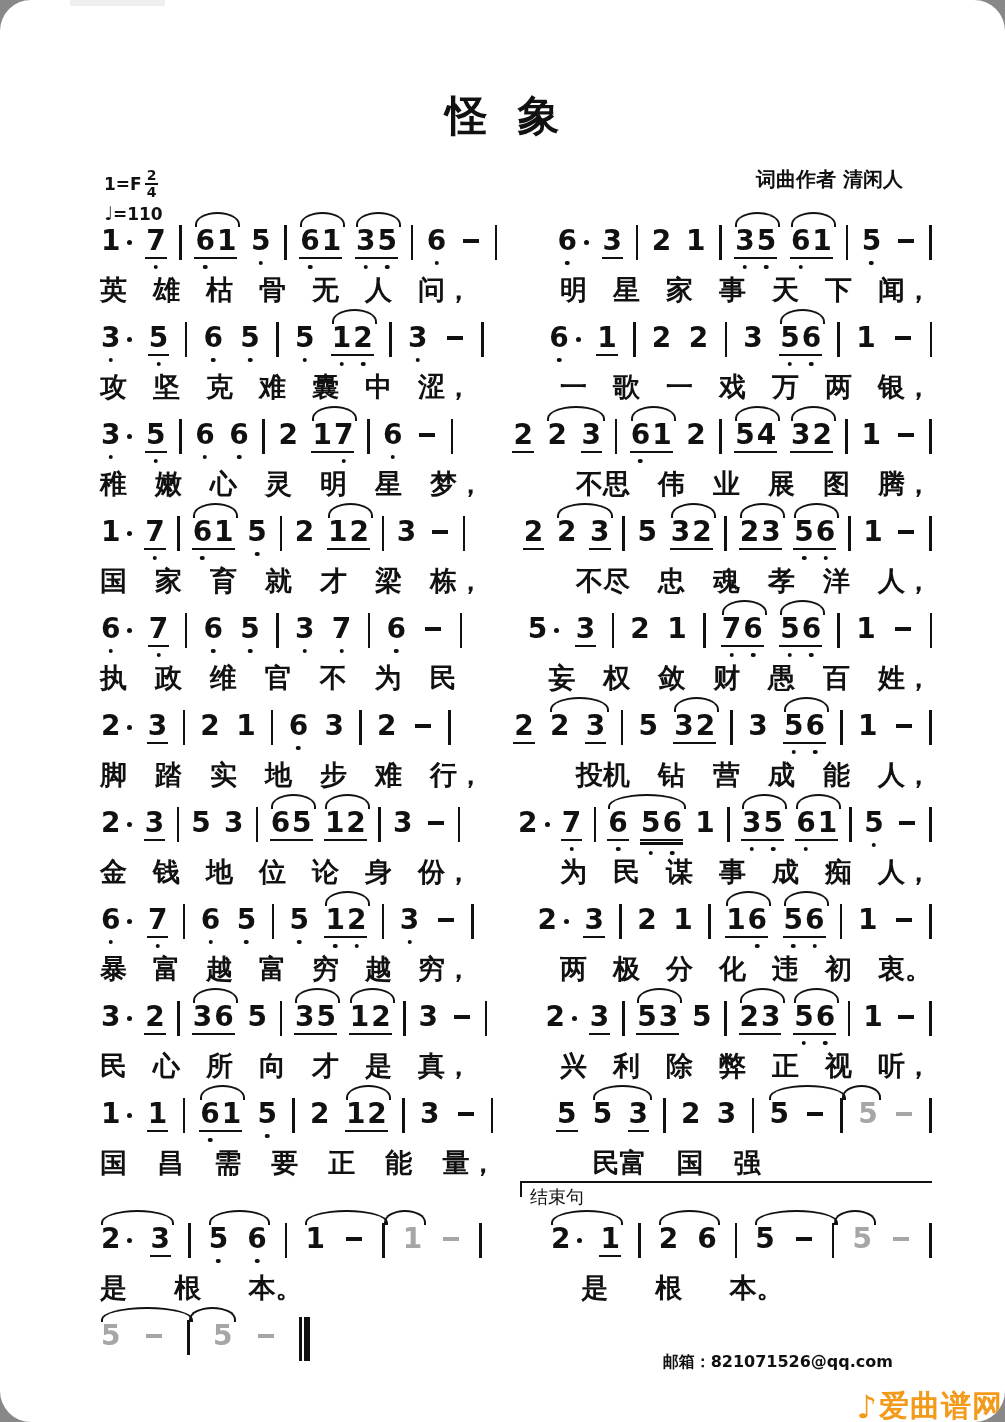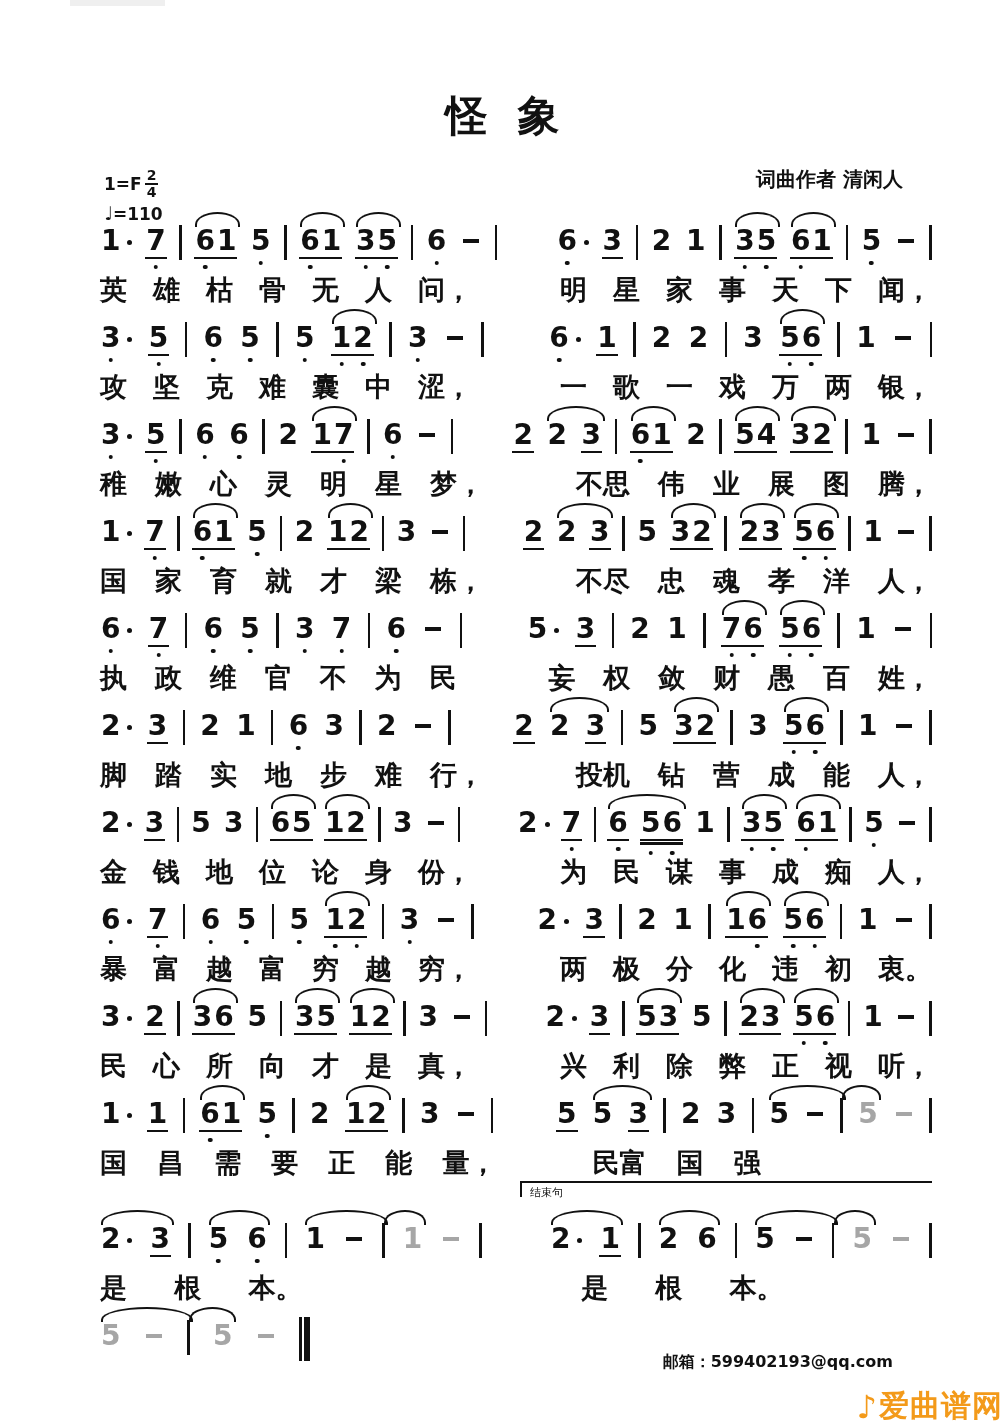--- a/index.html
+++ b/index.html
@@ -1,19 +1,20 @@
 <!DOCTYPE html>
 <html><head>
 <meta charset="utf-8">
 <style>
   html,body{margin:0;padding:0;background:#888;}
   .sheet{
     position:relative;width:1005px;height:1422px;background:#ffffff;
     margin:0 auto;overflow:hidden;color:#111;
     font-family:"DejaVu Sans","Liberation Sans",sans-serif;
+    border-radius:31px;
   }
   .artifact{position:absolute;left:70px;top:0;width:95px;height:6px;background:#dcdcdc;opacity:.45;}
   .title{
     position:absolute;top:88px;left:0;width:100%;text-align:center;
     font-size:42px;font-weight:bold;letter-spacing:30px;padding-left:30px;box-sizing:border-box;
   }
   .keyblock{position:absolute;left:104px;top:156px;font-weight:bold;font-size:17px;line-height:20px;}
   .keysig{display:flex;align-items:center;margin-top:13px;}
   .frac{display:inline-block;text-align:center;font-size:14px;line-height:13px;margin-left:3px;vertical-align:middle;}
   .frac .num{display:block;border-bottom:2px solid #111;padding:0 2px 1px;}
@@ -46,21 +47,21 @@
   .dashchar{display:inline-block;width:16px;height:3.5px;background:currentColor;margin:13px 3px 0;}
   .bar{width:2.5px;height:35px;background:#111;margin-top:-1px;}
   .bar.final{width:11px;height:44px;background:transparent;border-left:3px solid #111;border-right:6px solid #111;box-sizing:border-box;margin-top:-4px;}
   .gapcell{width:34px;height:1px;}
   .lgap{width:36px;height:1px;flex-shrink:0;}
   .lsyl{white-space:nowrap;min-width:27px;text-align:center;}
   .arc{position:absolute;top:2px;height:13px;border:2.5px solid #111;border-bottom:none;border-radius:60% 60% 0 0 / 100% 100% 0 0;}
   .ending-bracket{position:relative;height:27px;margin-top:1px;}
   .eb-line{position:absolute;left:420px;right:0;top:0;border-top:2px solid #111;}
   .eb-tick{position:absolute;left:420px;top:0;width:2px;height:16px;background:#111;}
-  .eb-label{position:absolute;left:430px;top:4px;font-size:11px;font-weight:normal;}
+  .eb-label{position:absolute;left:430px;top:4px;font-size:18px;font-weight:normal;}
   .email{position:absolute;right:112px;top:1352px;font-size:16px;font-weight:bold;}
   .watermark{position:absolute;right:2px;top:1386px;display:flex;align-items:center;font-size:30px;font-weight:bold;}
   .wm-note{font-size:32px;margin-right:2px;line-height:30px;}
   .wm-text{letter-spacing:1px;}
 </style>
 </head>
 <body>
 
 <div class="sheet">
   <div class="artifact"></div>
@@ -1442,19 +1443,19 @@
               <span class="dashchar"></span>
             </span>
           </span>
           <span class="bar final"></span>
           <div class="arc" style="left: 1px; width: 87.5px;"></div>
           <div class="arc" style="left: 88.5px; width: 43.5px;"></div>
         </div>
       </div>
     </div>
 
-  <div class="email">邮箱：599402193@qq.com</div>
+  <div class="email">邮箱：821071526@qq.com</div>
 
   <div class="watermark" style="color: rgb(243, 154, 26);">
     <span class="wm-note">♪</span>
     <span class="wm-text">爱曲谱网</span>
   </div>
 </div>
 
 </body></html>

